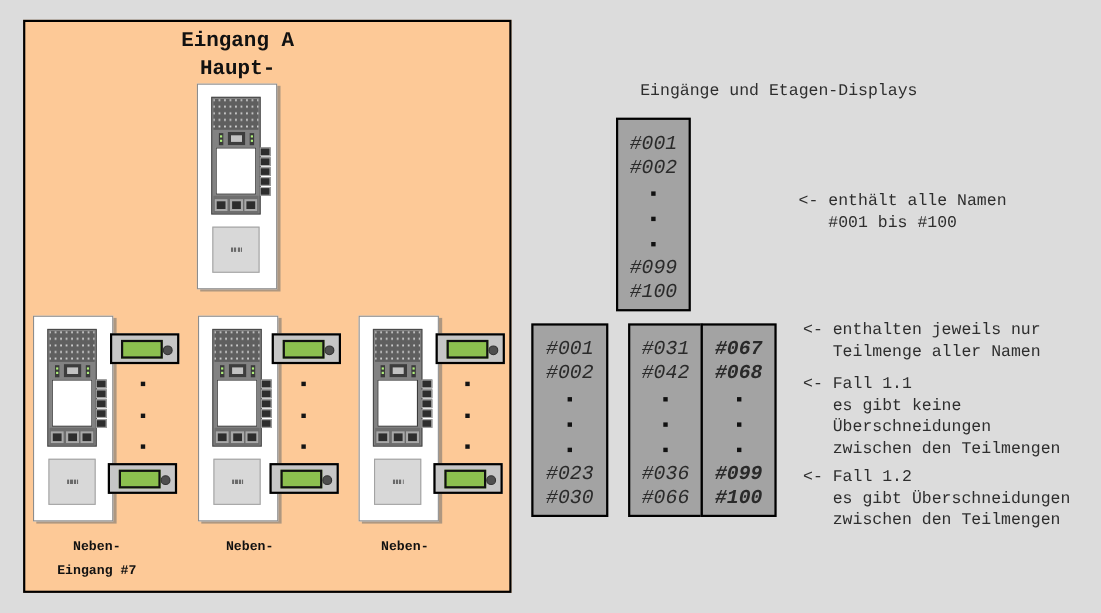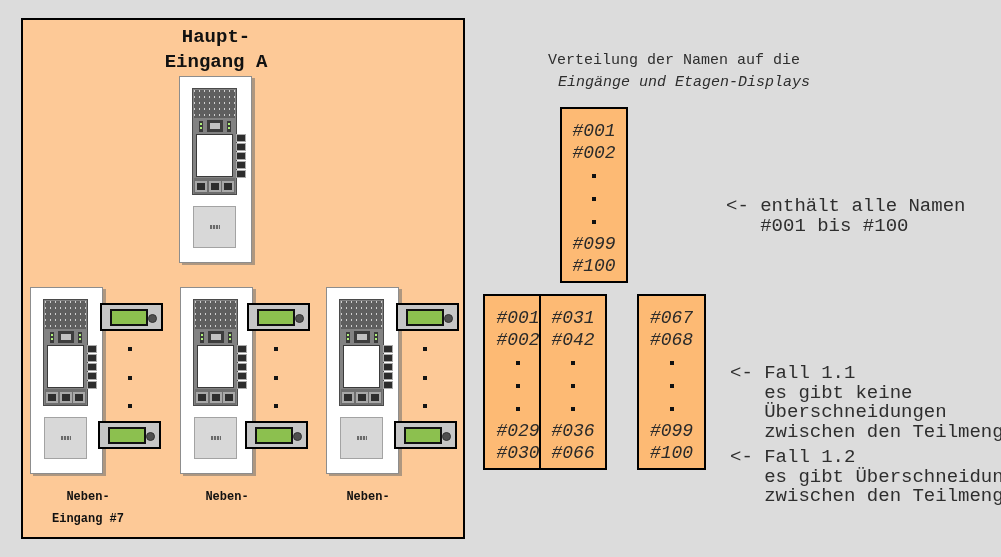--- a/index.html
+++ b/index.html
@@ -50,39 +50,39 @@
 
   
   .dotcol { position:absolute; width:4px; }
   .dotcol .dot { width:4px; height:4px; background:#141414; position:absolute; left:0; }
   .dotcol .d1 { top:0; } .dotcol .d2 { top:29px; } .dotcol .d3 { top:57px; }
 
   
   .fall-title { position:absolute; left:628px; top:28px; width:160px; text-align:center;
                 font-size:16px; font-weight:bold; color:#111; }
   .subtitle { position:absolute; font-size:15px; color:#2e2e2e; white-space:pre; }
-  .ann { position:absolute; font-size:19px; line-height:19.5px; color:#2e2e2e; white-space:pre;margin-top:24px; }
-
-  
-  .nbox { position:absolute; width:69px; height:176px; background:#fdba74; border:2px solid #000;
+  .ann { position:absolute; font-size:15px; line-height:19.5px; color:#2e2e2e; white-space:pre; }
+
+  
+  .nbox { position:absolute; width:69px; height:176px; background:#a3a3a3; border:2px solid #000;
           padding-top:11px; display:flex; flex-direction:column; align-items:center; }
   .num { font-size:18px; font-style:italic; color:#2a2a2a; line-height:22px; height:22px; }
   .bdotrow { height:23px; display:flex; align-items:center; justify-content:center; width:100%; }
   .bdot { width:4px; height:4px; background:#111; }
 </style>
 </head>
 <body>
 
 <div class="canvas">
 
   <div class="entrance-panel"></div>
 
   <div class="lbl lbl-main">
+    <div>Eingang A</div>
     <div>Haupt-</div>
-    <div>Eingang A</div>
   </div>
 
   <div class="device" style="left:179px;top:76px;">
     <div class="module">
       <div class="grille"></div>
       <div class="camrow">
         <div class="led">
             <i></i>
             <i></i>
           </div>
@@ -255,22 +255,21 @@
     <div>Neben-</div>
     <div>Eingang #7</div>
   </div>
   <div class="lbl lbl-side" style="left:147px;">
     <div>Neben-</div>
   </div>
   <div class="lbl lbl-side" style="left:288px;">
     <div>Neben-</div>
   </div>
 
-  <div class="subtitle" style="left:548px;top:52px;">Verteilung der Namen auf die</div>
-  <div class="subtitle" style="left:558px;top:74px;font-style:italic;">Eingänge und Etagen-Displays</div>
+  <div class="subtitle" style="left:582px;top:74px;">Eingänge und Etagen-Displays</div>
 
   <div class="nbox" style="left:560px;top:107px;width:68px;">
     <div class="num">#001</div>
     <div class="num">#002</div>
     <div class="bdotrow">
         <span class="bdot"></span>
       </div>
     <div class="bdotrow">
         <span class="bdot"></span>
       </div>
@@ -286,56 +285,58 @@
     <div class="num">#002</div>
     <div class="bdotrow">
         <span class="bdot"></span>
       </div>
     <div class="bdotrow">
         <span class="bdot"></span>
       </div>
     <div class="bdotrow">
         <span class="bdot"></span>
       </div>
-    <div class="num">#029</div>
+    <div class="num">#023</div>
     <div class="num">#030</div>
   </div>
-  <div class="nbox" style="left:539px;top:294px;width:68px;">
+  <div class="nbox" style="left:571px;top:294px;width:68px;">
     <div class="num">#031</div>
     <div class="num">#042</div>
     <div class="bdotrow">
         <span class="bdot"></span>
       </div>
     <div class="bdotrow">
         <span class="bdot"></span>
       </div>
     <div class="bdotrow">
         <span class="bdot"></span>
       </div>
     <div class="num">#036</div>
     <div class="num">#066</div>
   </div>
-  <div class="nbox" style="left:637px;top:294px;width:69px;">
+  <div class="nbox" style="left:637px;top:294px;width:69px;font-weight:bold;">
     <div class="num">#067</div>
     <div class="num">#068</div>
     <div class="bdotrow">
         <span class="bdot"></span>
       </div>
     <div class="bdotrow">
         <span class="bdot"></span>
       </div>
     <div class="bdotrow">
         <span class="bdot"></span>
       </div>
     <div class="num">#099</div>
     <div class="num">#100</div>
   </div>
 
   <div class="ann" style="left:726px;top:173px;">&lt;- enthält alle Namen
    #001 bis #100</div>
+  <div class="ann" style="left:730px;top:291px;">&lt;- enthalten jeweils nur
+   Teilmenge aller Namen</div>
   <div class="ann" style="left:730px;top:340px;">&lt;- Fall 1.1
    es gibt keine
    Überschneidungen
    zwischen den Teilmengen</div>
   <div class="ann" style="left:730px;top:424px;">&lt;- Fall 1.2
    es gibt Überschneidungen
    zwischen den Teilmengen</div>
 
 </div>
 

